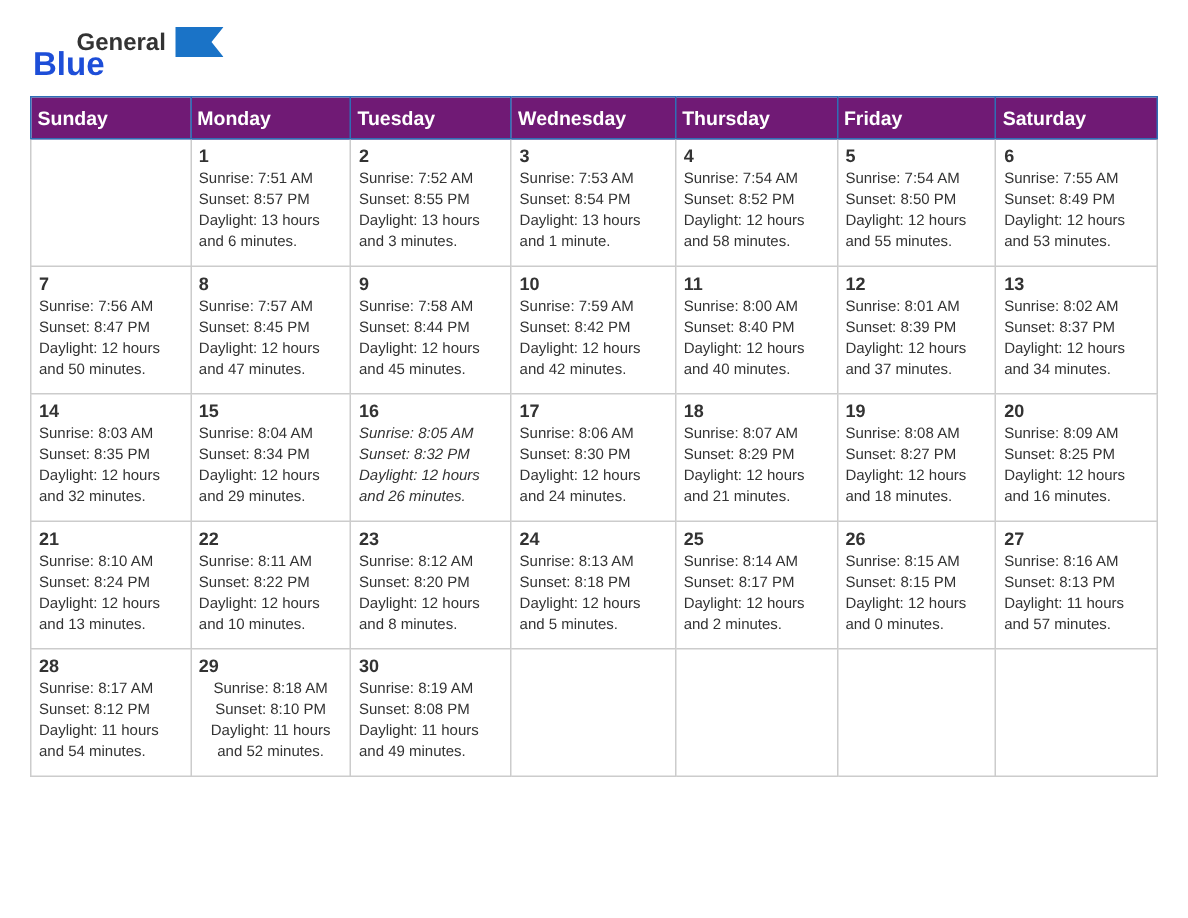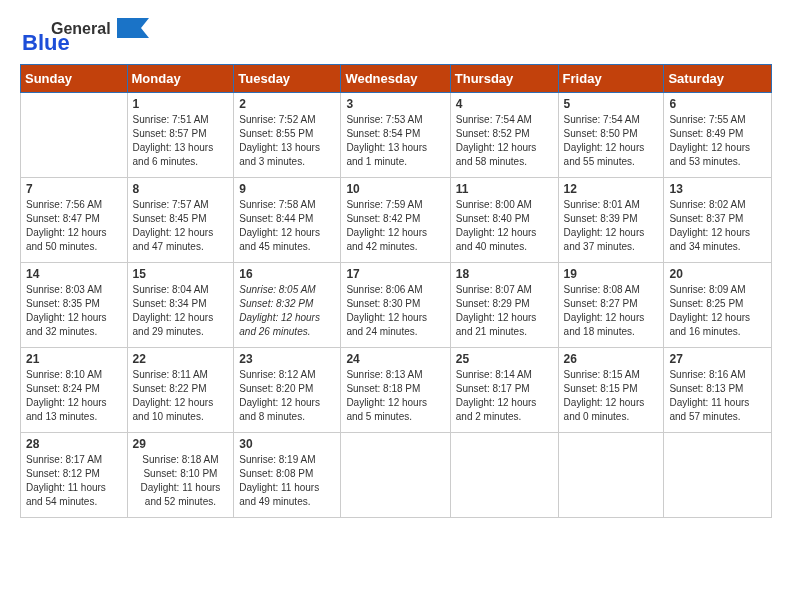--- a/index.html
+++ b/index.html
@@ -32,21 +32,21 @@
     .subtitle {
       font-size: 14px;
       color: #555;
     }
     table {
       width: 100%;
       border-collapse: collapse;
       margin-top: 8px;
     }
     thead tr th {
-      background: #c2410c;
+      background: #701a75;
       color: #fff;
       font-size: 13px;
       font-weight: bold;
       padding: 6px 4px;
       text-align: left;
       border: 1px solid #2e6eb5;
     }
     tbody tr td {
       border: 1px solid #ccc;
       vertical-align: top;

